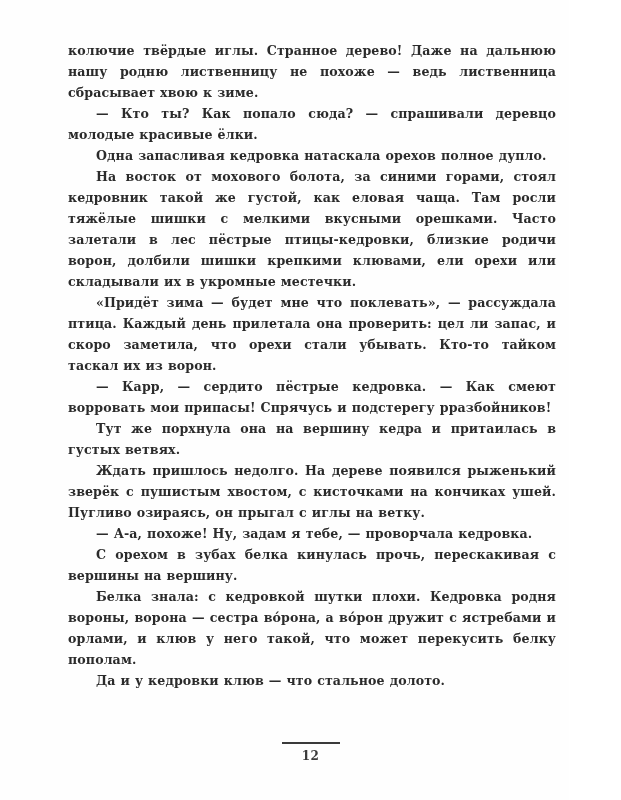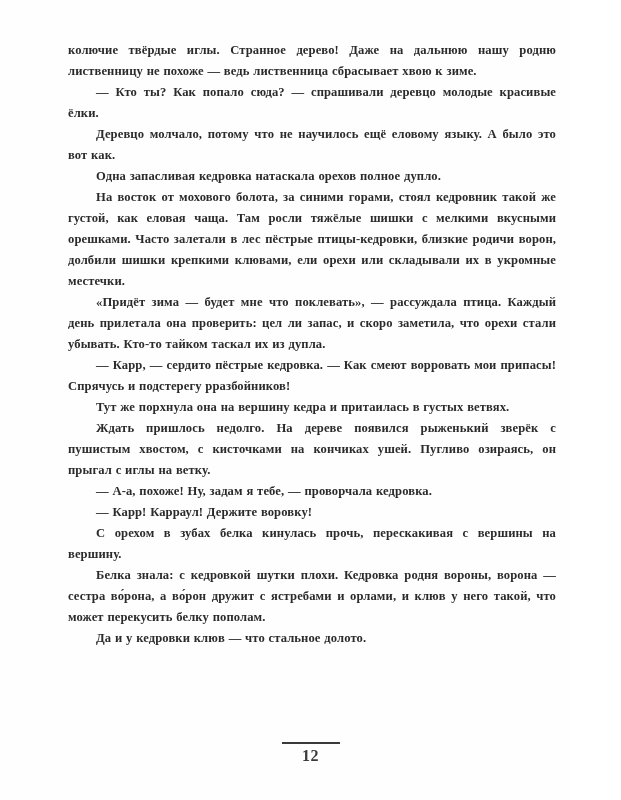--- a/index.html
+++ b/index.html
@@ -14,21 +14,20 @@
     color: #2b2b2b;
     overflow: hidden;
   }
 
   .page {
     position: relative;
     width: 569px;
     height: 800px;
     background: #fefefe;
     box-sizing: border-box;
-    font-family: Liberation Serif, serif;
   }
 
   .textblock {
     position: absolute;
     left: 68px;
     top: 40px;
     width: 488px;
   }
 
   .para {
@@ -58,44 +57,42 @@
   }
 
   .footer-rule {
     width: 58px;
     height: 2px;
     background: #3a3a3a;
     margin: 0 auto 5px auto;
   }
 
   .page-number {
-    font-size: 16px;
+    font-size: 12px;
     font-weight: bold;
     color: #3a3a3a;
     letter-spacing: 0.5px;
     line-height: 14px;
   }
 </style>
 </head>
 <body>
 
 <div class="page">
 
   <div class="textblock">
     <p class="para cont">колючие твёрдые иглы. Странное дерево! Даже на дальнюю нашу родню лиственницу не похоже — ведь лиственница сбрасывает хвою к зиме.</p>
     <p class="para">— Кто ты? Как попало сюда? — спрашивали деревцо молодые красивые ёлки.</p>
-    <p class="para">Деревцо молчало, потому что не научилось ещё еловому языку. А было это вот как.</p>
     <p class="para">Одна запасливая кедровка натаскала орехов полное дупло.</p>
     <p class="para">На восток от мохового болота, за синими горами, стоял кедровник такой же густой, как еловая чаща. Там росли тяжёлые шишки с мелкими вкусными орешками. Часто залетали в лес пёстрые птицы-кедровки, близкие родичи ворон, долбили шишки крепкими клювами, ели орехи или складывали их в укромные местечки.</p>
-    <p class="para">«Придёт зима — будет мне что поклевать», — рассуждала птица. Каждый день прилетала она проверить: цел ли запас, и скоро заметила, что орехи стали убывать. Кто-то тайком таскал их из дупла.</p>
+    <p class="para">«Придёт зима — будет мне что поклевать», — рассуждала птица. Каждый день прилетала она проверить: цел ли запас, и скоро заметила, что орехи стали убывать. Кто-то тайком таскал их из ворон.</p>
     <p class="para">— Карр, — сердито пёстрые кедровка. — Как смеют ворровать мои припасы! Спрячусь и подстерегу рразбойников!</p>
     <p class="para">Тут же порхнула она на вершину кедра и притаилась в густых ветвях.</p>
     <p class="para">Ждать пришлось недолго. На дереве появился рыженький зверёк с пушистым хвостом, с кисточками на кончиках ушей. Пугливо озираясь, он прыгал с иглы на ветку.</p>
     <p class="para">— А-а, похоже! Ну, задам я тебе, — проворчала кедровка.</p>
-    <p class="para">— Карр! Карраул! Держите воровку!</p>
     <p class="para">С орехом в зубах белка кинулась прочь, перескакивая с вершины на вершину.</p>
     <p class="para">Белка знала: с кедровкой шутки плохи. Кедровка родня вороны, ворона — сестра во́рона, а во́рон дружит с ястребами и орлами, и клюв у него такой, что может перекусить белку пополам.</p>
     <p class="para">Да и у кедровки клюв — что стальное долото.</p>
 
   </div>
 
   <div class="footer">
     <div class="footer-rule"></div>
     <div class="page-number">12</div>
   </div>

